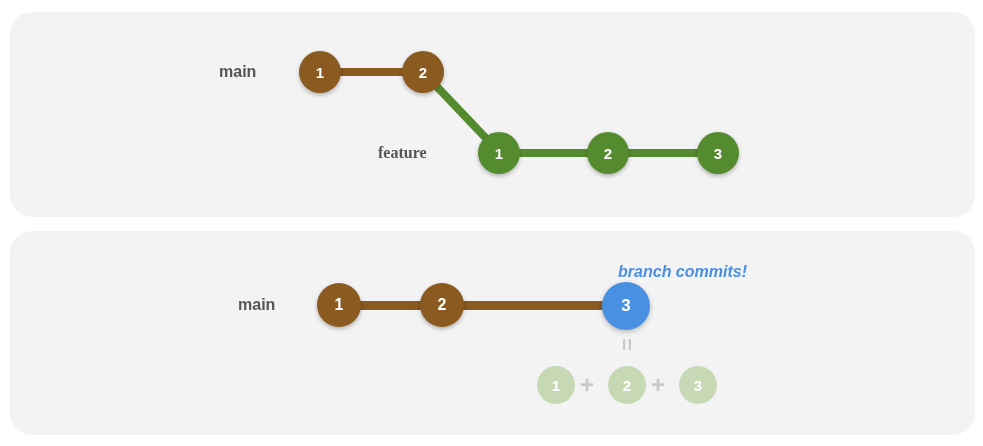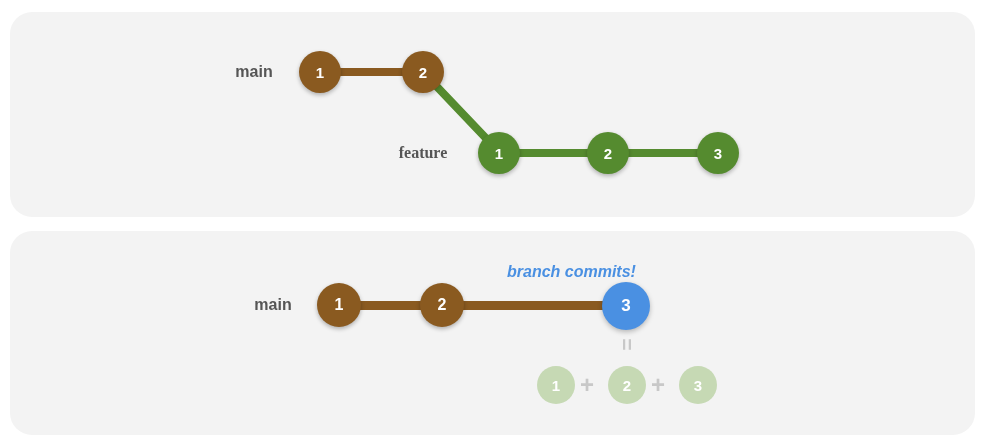--- a/index.html
+++ b/index.html
@@ -51,32 +51,32 @@
   .node-blue  { background: #4a90e2; box-shadow: 0 2px 5px rgba(0,0,0,0.25); }
   .node-faded { background: #c6d9b4; box-shadow: none; color: #ffffff; }
 
   
   .branch-label {
     position: absolute;
     color: #555555;
     font-weight: bold;
     font-size: 16px;
     white-space: nowrap;
-    text-align: center;
+    text-align: left;
   }
 
   
   .annotation {
     position: absolute;
     color: #4a90e2;
     font-weight: bold;
     font-style: italic;
     font-size: 16px;
     white-space: nowrap;
-    text-align: left;
+    text-align: right;
   }
 
   
   .op {
     position: absolute;
     color: #c8c8c8;
     font-weight: bold;
     font-size: 24px;
     text-align: center;
     white-space: nowrap;

